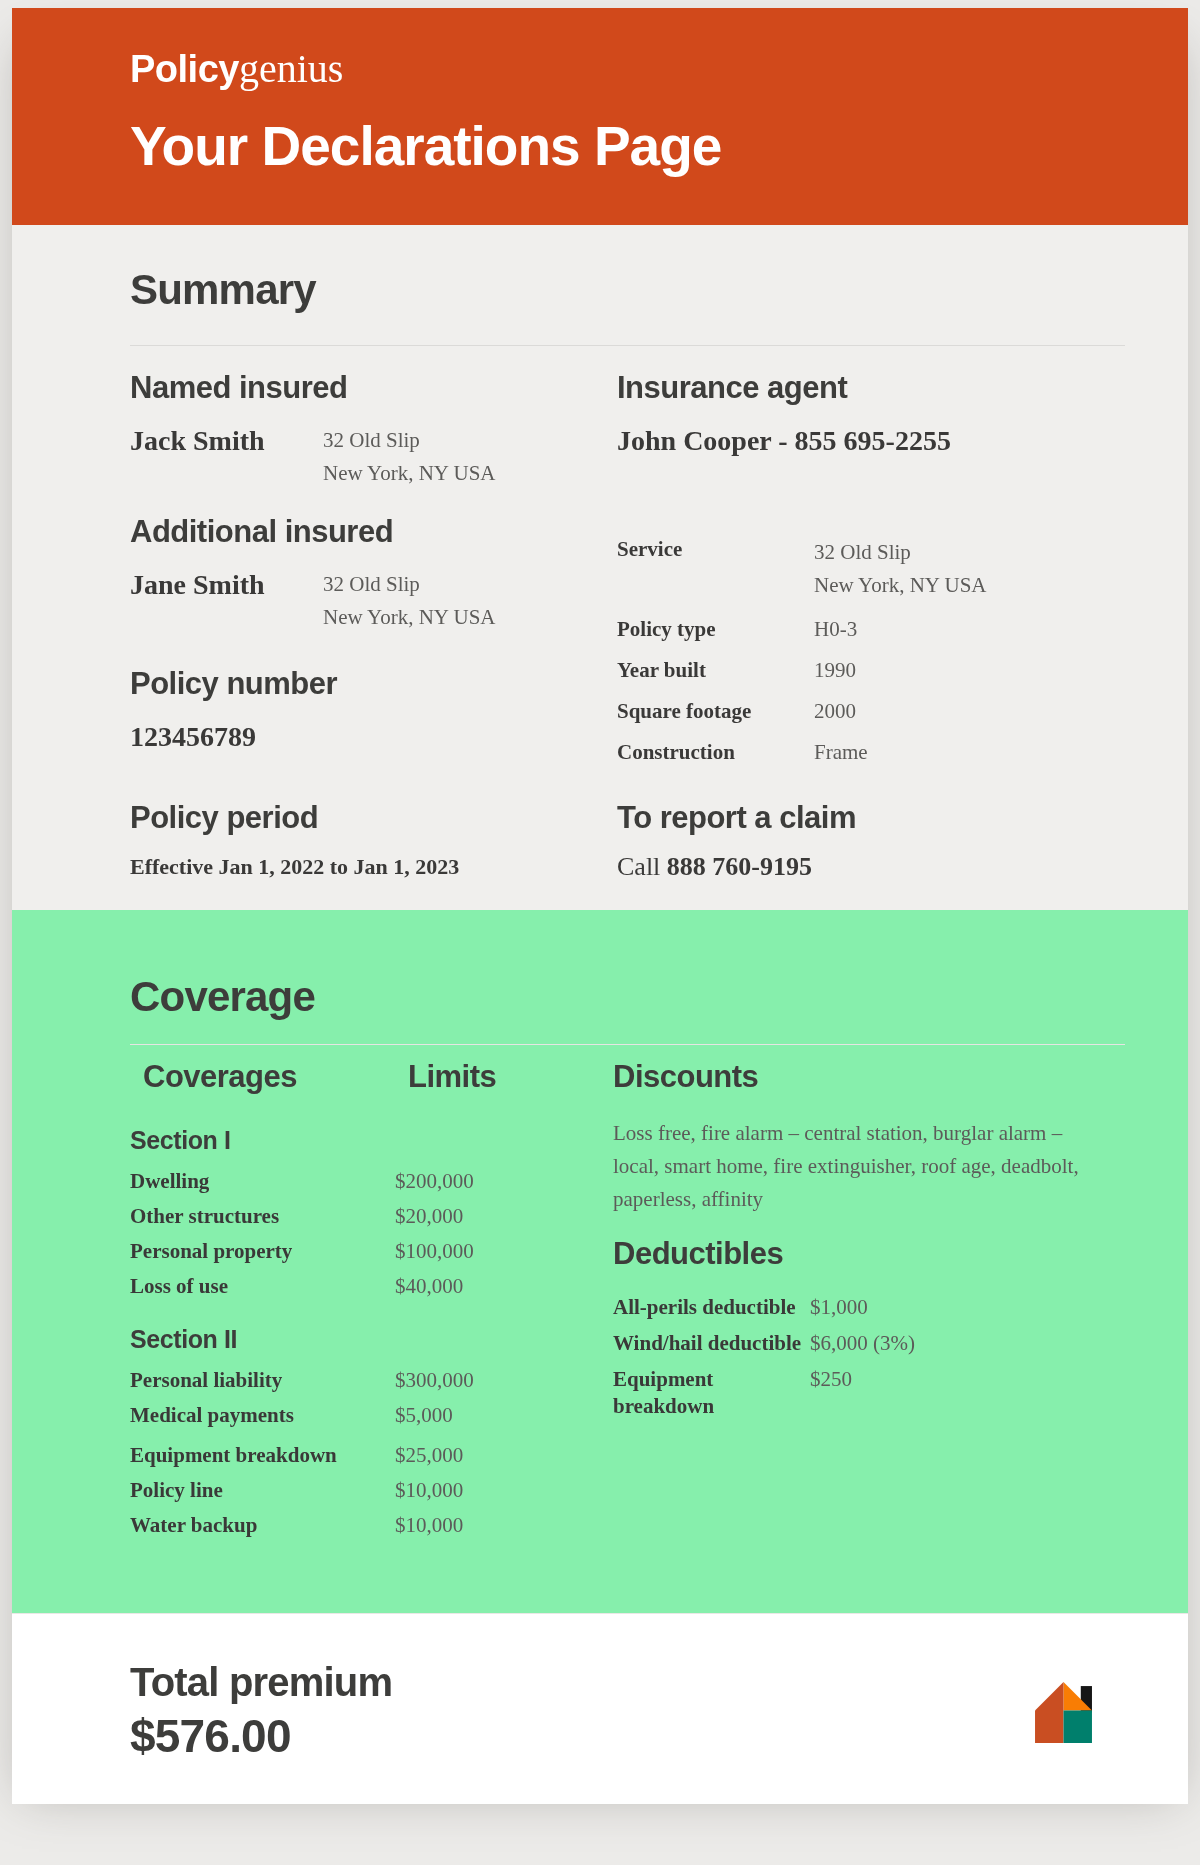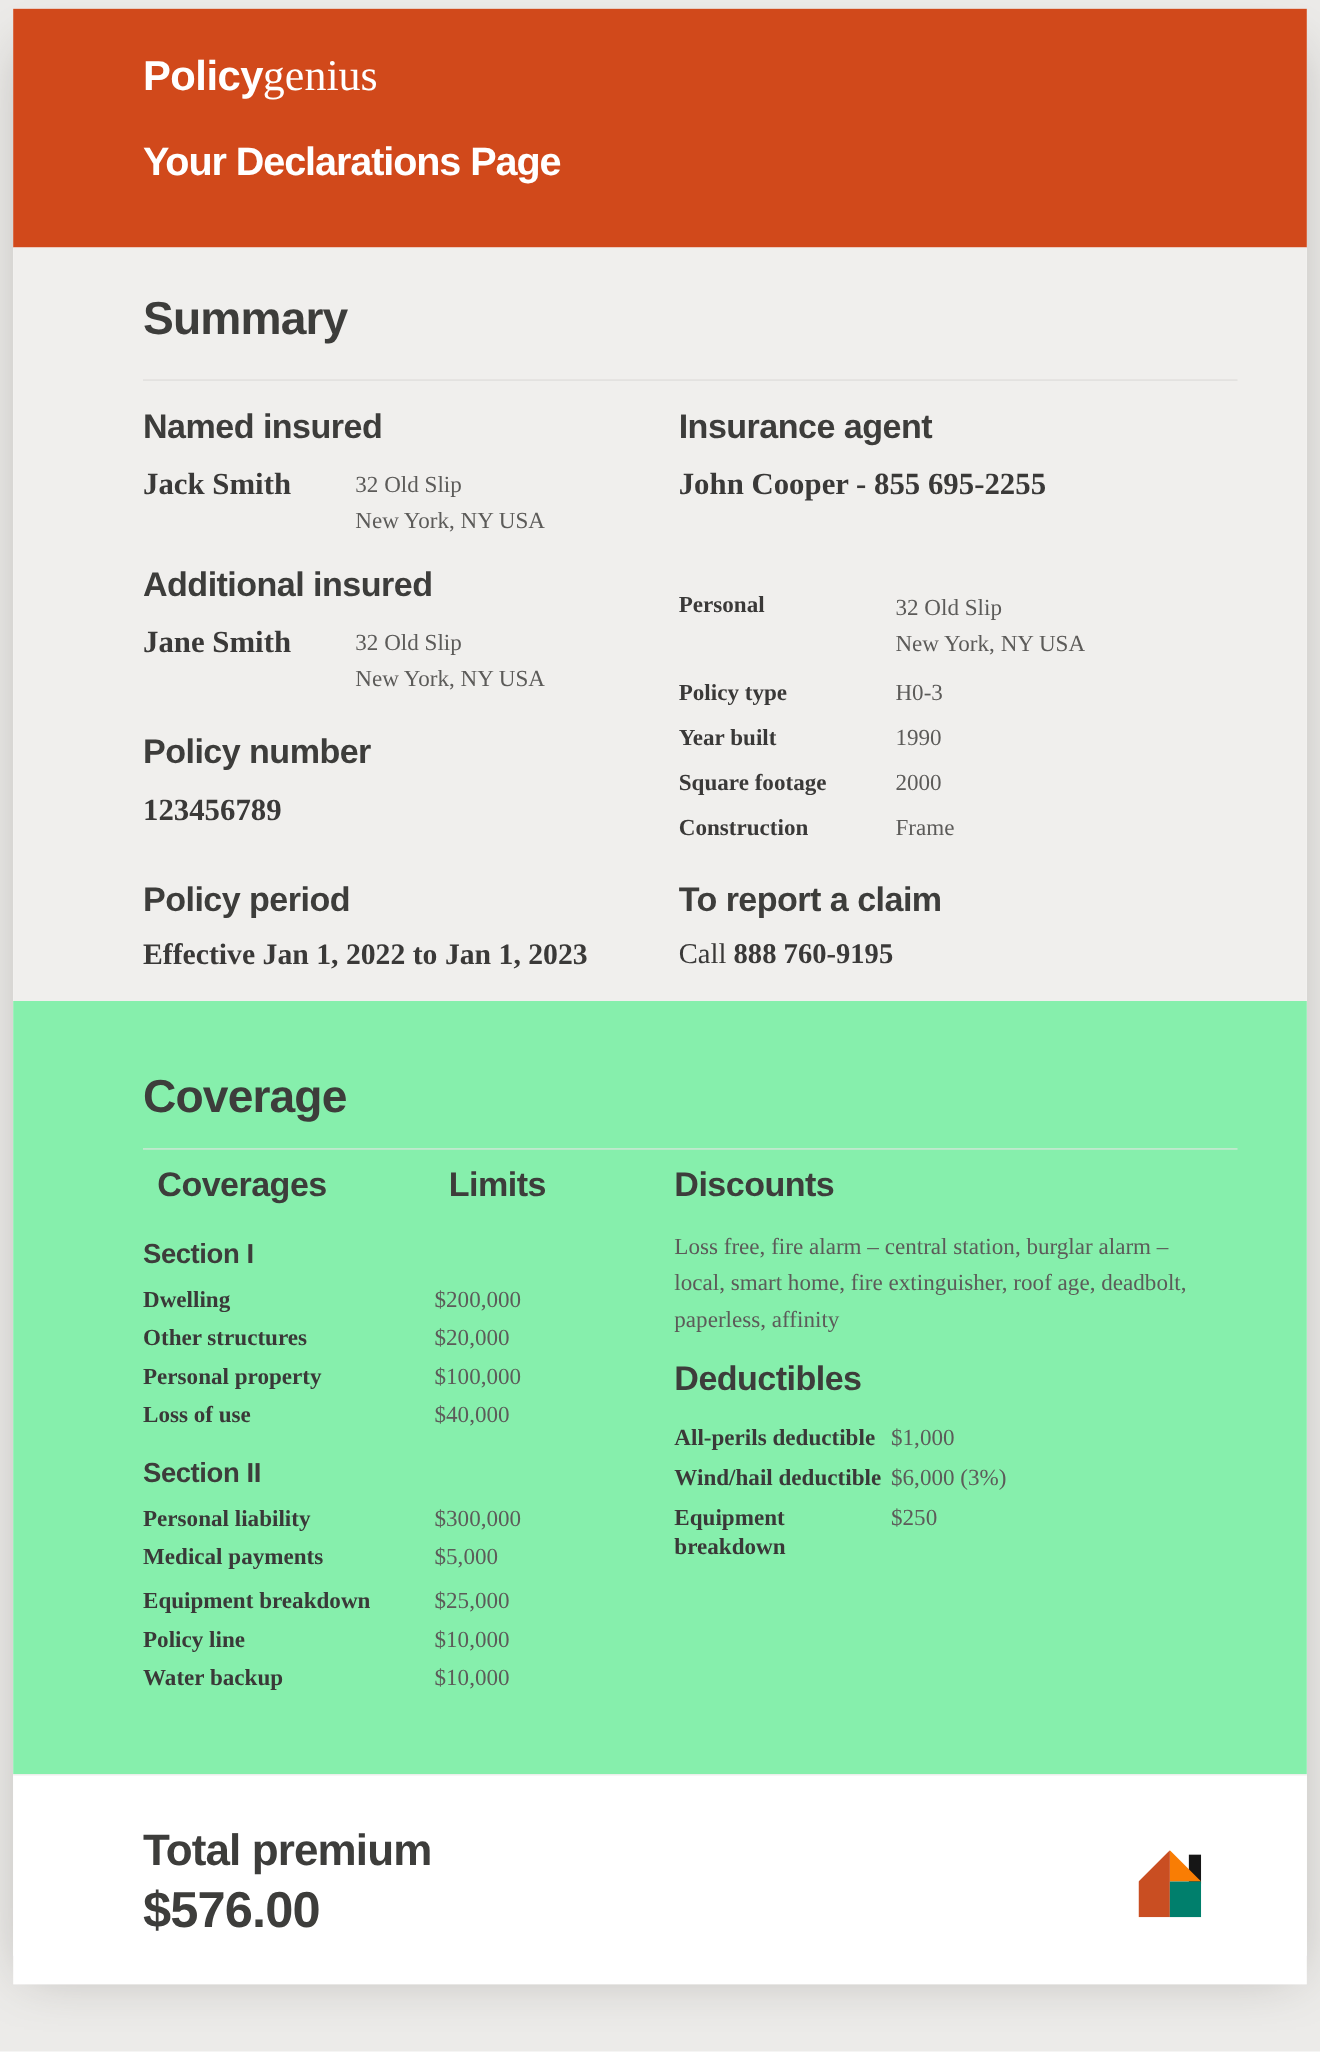--- a/index.html
+++ b/index.html
@@ -10,21 +10,21 @@
   }
   *{margin:0;padding:0;box-sizing:border-box;}
   html,body{width:1200px;}
   body{height:1865px;background:#ECEBE9;font-family:"Liberation Sans",sans-serif;overflow:hidden;position:relative;}
   .doc{position:absolute;left:12px;top:8px;width:1176px;height:1770px;background:#FFFFFF;
        box-shadow:0 26px 48px -10px rgba(90,84,78,.38);}
   
   .hdr{height:217px;background:var(--header-bg);padding:38px 75px 0 118px;color:#FFFFFF;}
   .logo{font-size:38px;font-weight:700;letter-spacing:-.5px;line-height:46px;}
   .logo .lg-serif{font-family:"Liberation Serif",serif;font-weight:400;font-size:40px;letter-spacing:0;}
-  .title{font-size:36px;font-weight:800;letter-spacing:-1px;line-height:60px;margin-top:24px;}
+  .title{font-size:55px;font-weight:800;letter-spacing:-1px;line-height:60px;margin-top:24px;}
   
   h2{font-size:42px;font-weight:800;letter-spacing:-.8px;line-height:50px;color:var(--ink-sans);}
   h3{font-size:31px;font-weight:800;letter-spacing:-.5px;line-height:36px;color:var(--ink-sans);}
   h4{font-size:25px;font-weight:800;letter-spacing:-.4px;line-height:30px;color:var(--ink-sans);}
   .rule{border:none;border-top:1px solid var(--rule-gray);height:0;margin-top:30px;}
   .pname{font-family:"Liberation Serif",serif;font-weight:700;font-size:28px;line-height:34px;color:var(--ink-serif);}
   .addr{font-family:"Liberation Serif",serif;font-size:21px;line-height:33px;color:var(--ink-serif-soft);}
   
   .summary{background:var(--summary-bg);height:685px;padding:40px 63px 0 118px;}
   .sgrid{display:grid;grid-template-columns:487px 1fr;align-items:start;margin-top:24px;}
@@ -36,21 +36,21 @@
   .cell-d{grid-column:2;grid-row:2 / span 2;}
   .cell-e{grid-column:1;grid-row:3;margin-bottom:46px;}
   .cell-f{grid-column:1;grid-row:4;}
   .cell-g{grid-column:2;grid-row:4;}
   .bigval{margin-top:18px;font-family:"Liberation Serif",serif;font-weight:700;font-size:28px;line-height:34px;color:var(--ink-serif);}
   .prows{margin-top:22px;}
   .prow{display:flex;margin-bottom:14px;font-family:"Liberation Serif",serif;font-size:21px;line-height:27px;}
   .prow .plabel{width:197px;flex:none;font-weight:700;color:var(--ink-serif);}
   .prow .pval{color:var(--ink-serif-soft);}
   .pval .vline{line-height:33px;}
-  .medval{margin-top:14px;font-family:"Liberation Serif",serif;font-weight:700;font-size:27px;line-height:34px;color:var(--ink-serif);}
+  .medval{margin-top:14px;font-family:"Liberation Serif",serif;font-weight:700;font-size:22px;line-height:34px;color:var(--ink-serif);}
   .callval{margin-top:14px;font-family:"Liberation Serif",serif;font-size:26px;line-height:34px;color:var(--ink-serif);}
   .callval .phone{font-weight:700;}
   
   .coverage{height:703px;padding:62px 63px 0 118px;background:#86efac;}
   .coverage .rule{border-top-color:var(--rule-white);margin-top:22px;}
   .cgrid{display:grid;grid-template-columns:483px 1fr;align-items:start;margin-top:14px;}
   .thead{display:flex;margin-left:13px;}
   .thead h3:first-child{width:265px;flex:none;}
   .crows{margin-top:13px;}
   .crow{display:flex;margin-bottom:8px;font-family:"Liberation Serif",serif;font-size:21px;line-height:27px;}
@@ -105,21 +105,21 @@
           <div class="addr">
             <div>32 Old Slip</div>
             <div>New York, NY USA</div>
           </div>
         </div>
       </div>
 
       <div class="cell-d">
         <div class="prows">
           <div class="prow">
-            <div class="plabel">Personal</div>
+            <div class="plabel">Service</div>
             <div class="pval">
               <div class="vline">32 Old Slip</div>
               <div class="vline">New York, NY USA</div>
             </div>
           </div>
           <div class="prow">
             <div class="plabel">Policy type</div>
             <div class="pval">H0-3</div>
           </div>
           <div class="prow">

